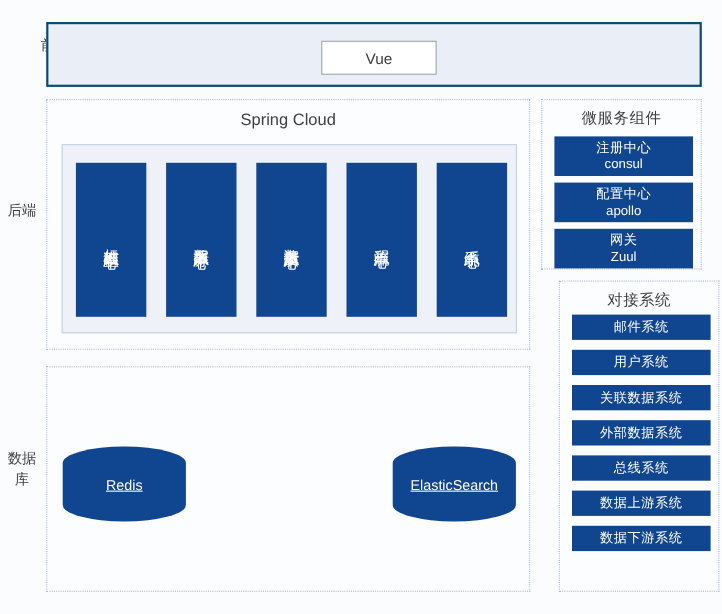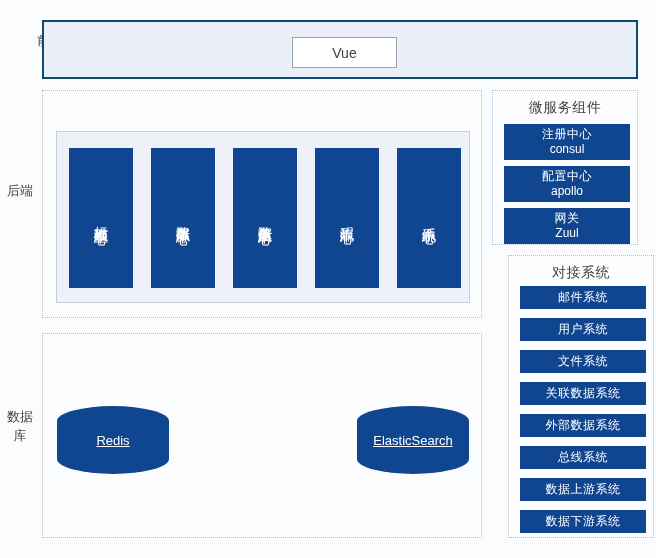--- a/index.html
+++ b/index.html
@@ -240,20 +240,21 @@
 
   <div class="tier-label" id="label-frontend">前端</div>
   <div class="tier-label" id="label-backend">后端</div>
   <div class="tier-label" id="label-database">数据库</div>
 
   <div id="frontend-section">
     <div id="vue-box">Vue</div>
   </div>
 
   <div id="backend-section">
+    <div id="spring-cloud-title">Spring Cloud</div>
     <div id="spring-cloud-inner">
       <div id="service-row">
         <div class="service-box">
           <span class="vtext">标准模型中心</span>
         </div>
         <div class="service-box">
           <span class="vtext">数据服务中心</span>
         </div>
         <div class="service-box">
           <span class="vtext">数据质量中心</span>
@@ -295,21 +296,20 @@
         <span class="m-en">Zuul</span>
       </div>
     </div>
   </div>
 
   <div id="integration-panel">
     <div class="panel-title">对接系统</div>
     <div id="integration-list">
       <div class="integration-item">邮件系统</div>
       <div class="integration-item">用户系统</div>
-      <div class="integration-item">文件系统</div>
       <div class="integration-item">关联数据系统</div>
       <div class="integration-item">外部数据系统</div>
       <div class="integration-item">总线系统</div>
       <div class="integration-item">数据上游系统</div>
       <div class="integration-item">数据下游系统</div>
     </div>
   </div>
 
 </div>
 

